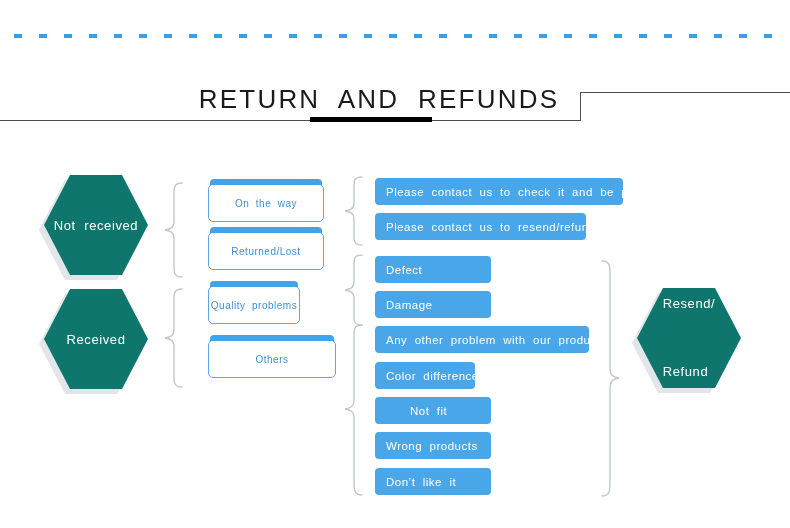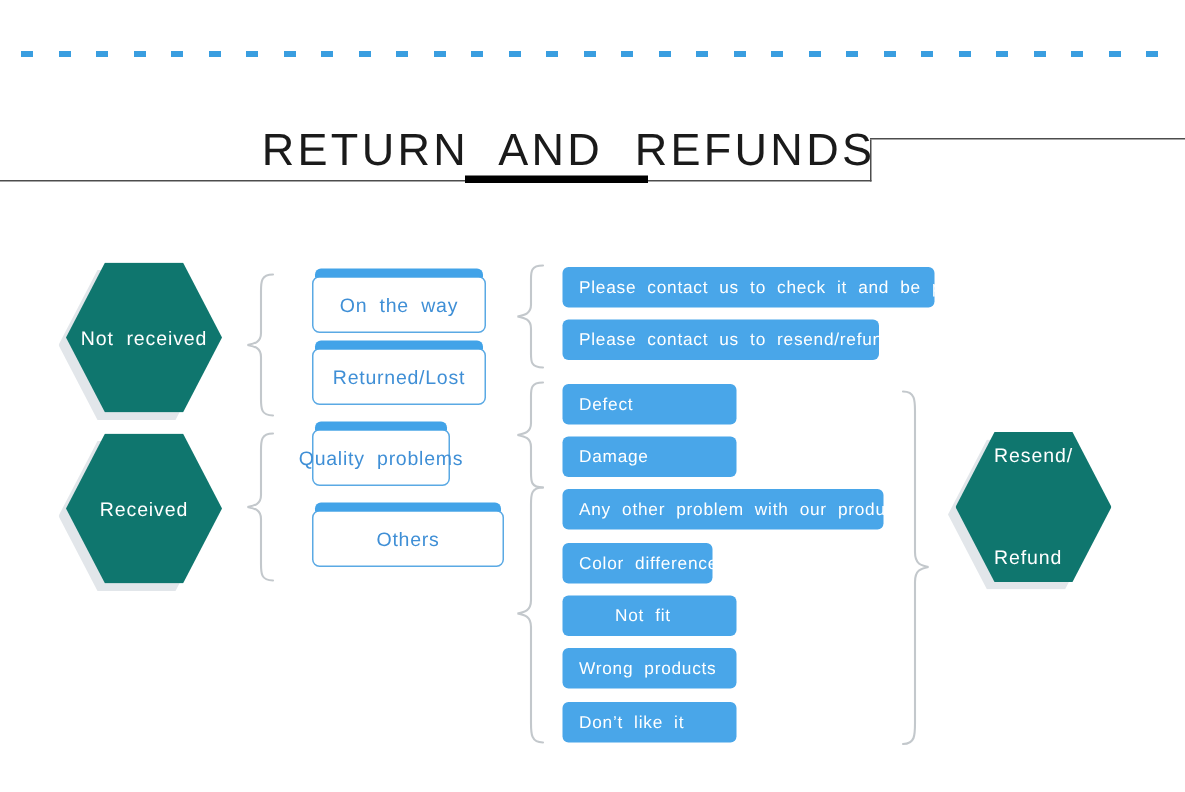--- a/index.html
+++ b/index.html
@@ -31,21 +31,21 @@
         rgba(255,255,255,0) 8px, rgba(255,255,255,0) 25px);
   }
 
   
   .header-title {
     position: absolute;
     left: 0;
     top: 84px;
     width: 758px;
     text-align: center;
-    font-size: 30px;
+    font-size: 26px;
     letter-spacing: 2.2px;
     color: #1a1a1a;
     font-weight: 400;
     white-space: pre;
   }
   .rule-left {
     position: absolute;
     left: 0px;
     top: 120px;
     width: 581px;
@@ -114,21 +114,21 @@
   .obox {
     position: absolute;
     background: #ffffff;
     border: 1.3px solid #5aa9e4;
     border-radius: 5px;
     box-sizing: border-box;
     display: flex;
     align-items: center;
     justify-content: center;
     color: #3f8fd6;
-    font-size: 13px;
+    font-size: 10px;
     letter-spacing: 0.5px;
     white-space: pre;
   }
   .obox::before {
     content: "";
     position: absolute;
     left: 1px;
     right: 1px;
     top: -6px;
     height: 6px;

